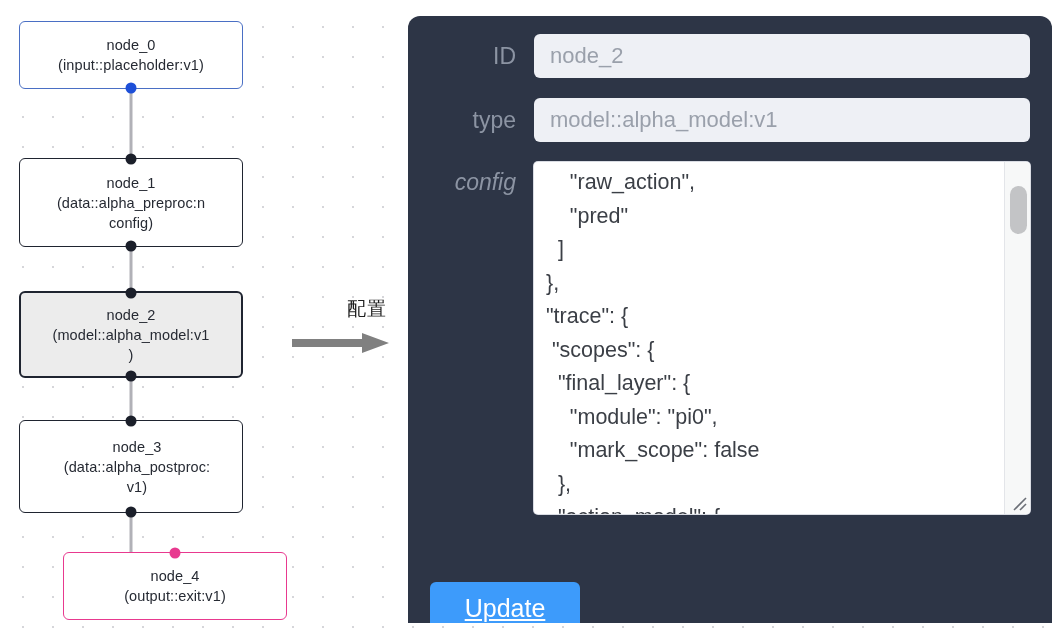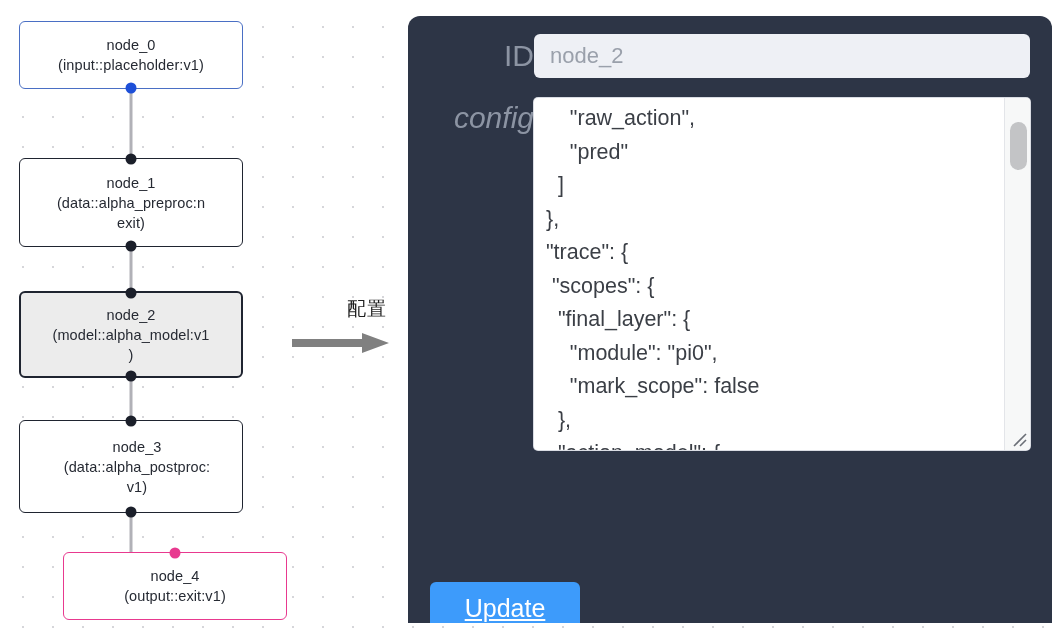--- a/index.html
+++ b/index.html
@@ -133,23 +133,24 @@
 
   .field-row {
     display: flex;
     align-items: flex-start;
     margin-bottom: 20px;
   }
   .field-label {
     width: 104px;
     flex: 0 0 104px;
     text-align: right;
+    padding-right: 18px;
     box-sizing: border-box;
     color: #8c94a3;
-    font-size: 30px;
+    font-size: 23px;
     line-height: 44px;
   }
   .field-label.tall { line-height: 40px; font-style: italic; }
 
   .text-input {
     flex: 1 1 auto;
     box-sizing: border-box;
     height: 44px;
     background: #eef0f5;
     border: none;
@@ -249,21 +250,21 @@
 
     <div class="node is-input" style="top:21px;height:68px;">
       <span class="node-text">node_0
 (input::placeholder:v1)</span>
       <span class="handle bottom blue"></span>
     </div>
 
     <div class="node" style="top:158px;height:89px;">
       <span class="node-text">node_1
 (data::alpha_preproc:n
-exit)</span>
+config)</span>
       <span class="handle top"></span>
       <span class="handle bottom"></span>
     </div>
 
     <div class="node is-selected" style="top:291px;height:87px;">
       <span class="node-text">node_2
 (model::alpha_model:v1
 )</span>
       <span class="handle top"></span>
       <span class="handle bottom"></span>
@@ -291,20 +292,24 @@
     </svg>
   </div>
 
   <div class="inspector">
 
     <div class="field-row">
       <div class="field-label">ID</div>
       <input class="text-input" type="text" value="node_2" style="">
     </div>
 
+    <div class="field-row">
+      <div class="field-label">type</div>
+      <input class="text-input" type="text" value="model::alpha_model:v1" style="">
+    </div>
 
     <div class="field-row">
       <div class="field-label tall">config</div>
       <div class="config-wrap">
         <textarea class="config-text" spellcheck="false" style="">      "raw_action",
       "pred"
     ]
   },
   "trace": {
    "scopes": {

